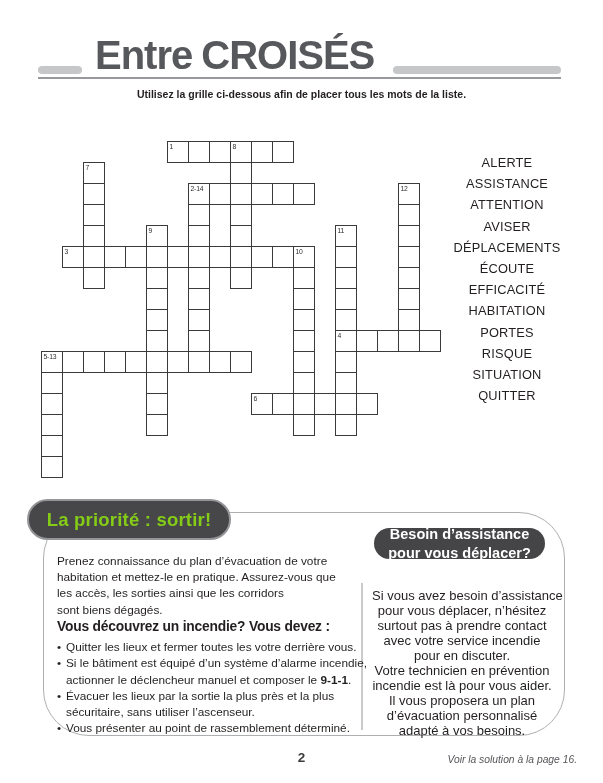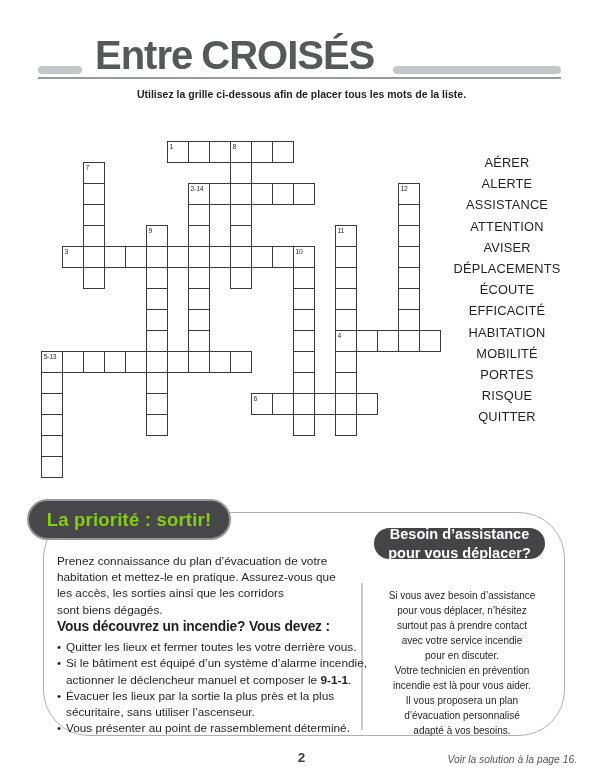--- a/index.html
+++ b/index.html
@@ -45,21 +45,21 @@
     display:flex;flex-direction:column;align-items:center;justify-content:center;
     color:#ffffff;font-size:14.5px;line-height:18.5px;font-weight:bold;text-align:center;white-space:nowrap;}
 
   #intro-para{position:absolute;left:57px;top:553px;font-size:11.8px;line-height:16.2px;white-space:nowrap;}
   #subheading{position:absolute;left:57px;top:619px;font-size:13.8px;font-weight:bold;letter-spacing:-0.2px;white-space:nowrap;}
   #bullet-list{position:absolute;left:57px;top:639px;font-size:11.8px;line-height:16.3px;}
   .bullet{display:flex;}
   .bullet .dot{width:9px;flex:none;}
   .bullet .btxt{white-space:nowrap;}
 
-  .assist-para{position:absolute;width:180px;text-align:center;font-size:10px;line-height:15.1px;white-space:nowrap;}
+  .assist-para{position:absolute;width:180px;text-align:center;font-size:13px;line-height:15.1px;white-space:nowrap;}
   #assist-para-1{left:372px;top:588px;}
   #assist-para-2{left:372px;top:663px;}
 
   
   #page-number{position:absolute;left:0;top:750px;width:603px;text-align:center;
     font-size:13.5px;font-weight:bold;color:#3c3d3f;}
   #solution-note{position:absolute;right:26px;top:754px;font-size:10.3px;font-style:italic;color:#55565a;white-space:nowrap;}
 </style>
 </head>
 <body>
@@ -186,32 +186,31 @@
     </div>
     <div class="cell" style="left: 398px; top: 204px; width: 22.4px; height: 22.4px;"></div>
     <div class="cell" style="left: 398px; top: 225px; width: 22.4px; height: 22.4px;"></div>
     <div class="cell" style="left: 398px; top: 246px; width: 22.4px; height: 22.4px;"></div>
     <div class="cell" style="left: 398px; top: 267px; width: 22.4px; height: 22.4px;"></div>
     <div class="cell" style="left: 398px; top: 288px; width: 22.4px; height: 22.4px;"></div>
     <div class="cell" style="left: 398px; top: 309px; width: 22.4px; height: 22.4px;"></div>
   </div>
 
 <div id="word-list">
-    <div>AÉRER</div>
     <div>ALERTE</div>
     <div>ASSISTANCE</div>
     <div>ATTENTION</div>
     <div>AVISER</div>
     <div>DÉPLACEMENTS</div>
     <div>ÉCOUTE</div>
     <div>EFFICACITÉ</div>
     <div>HABITATION</div>
-    <div>MOBILITÉ</div>
     <div>PORTES</div>
     <div>RISQUE</div>
+    <div>SITUATION</div>
     <div>QUITTER</div>
   </div>
 
 <div id="big-box"></div>
 <div id="col-divider"></div>
 
 <div id="priority-pill">
   <span>La priorité : sortir!</span>
 </div>
 

